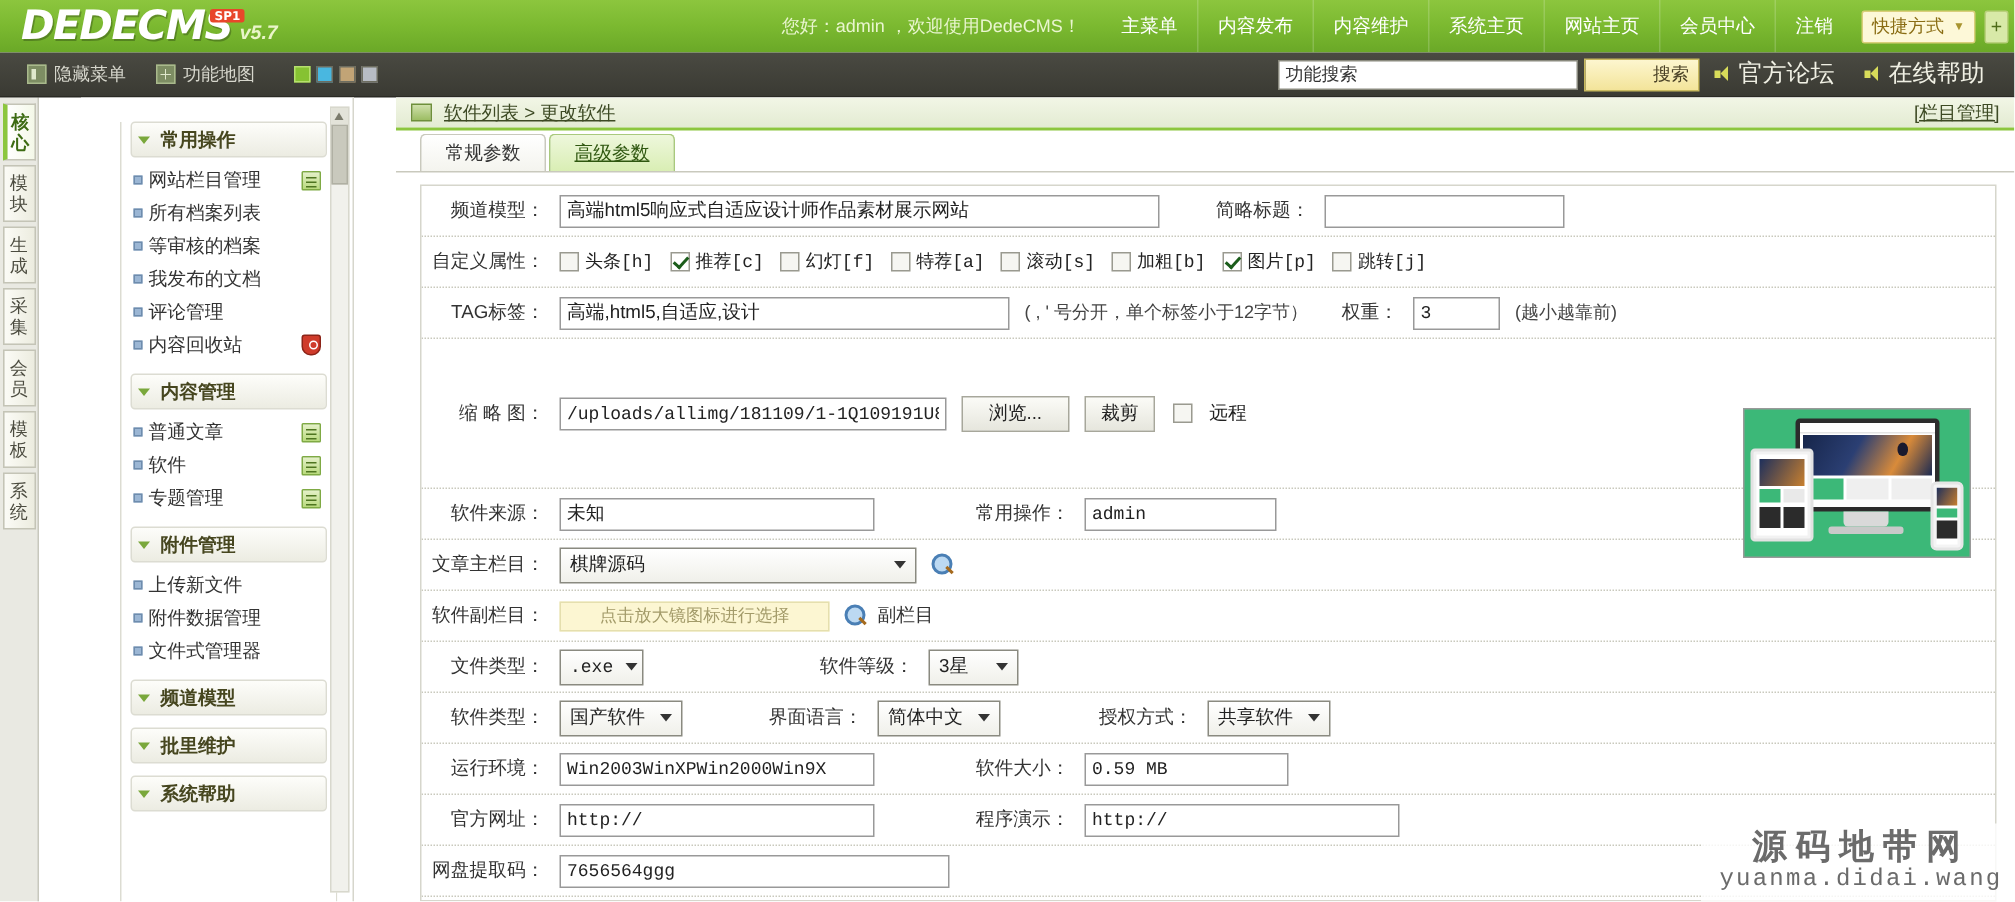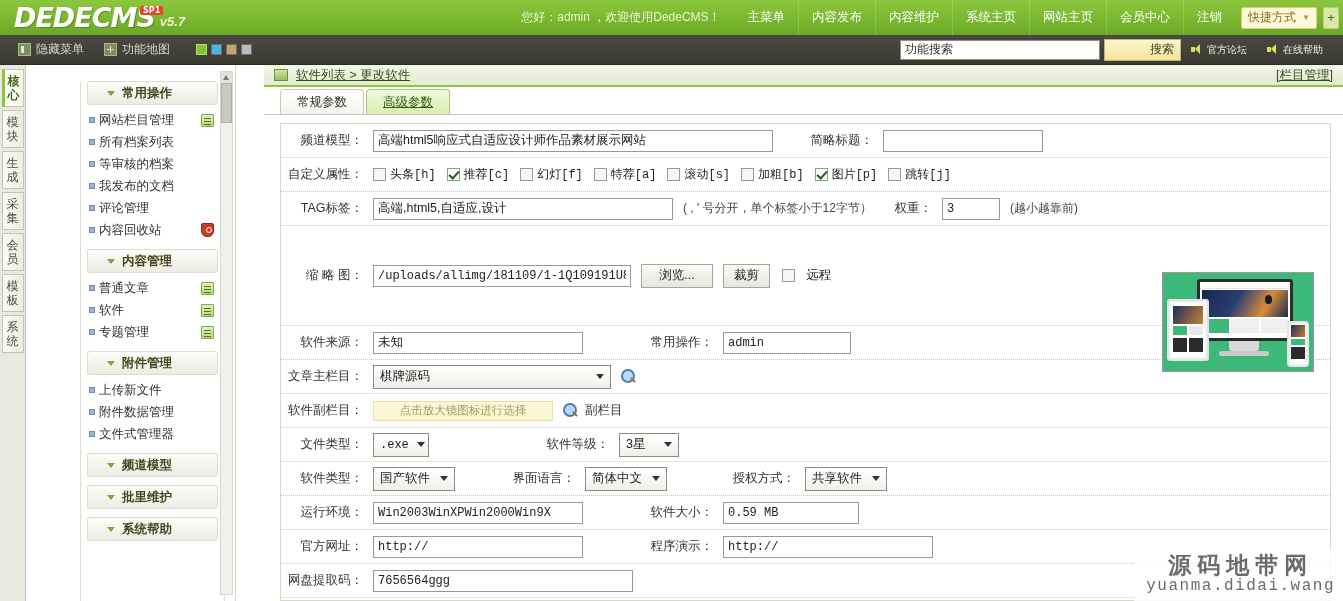--- a/index.html
+++ b/index.html
@@ -117,21 +117,21 @@
   .search-btn {
     height: 22px; min-width: 42px;
     background: linear-gradient(to bottom,#fdf6cf,#f3e49a);
     border: 1px solid #c8b95e; color: #4a4126;
     font-size: 12px; margin-left: 4px; cursor: pointer;
     font-family: "Liberation Sans", sans-serif;
     padding-left: 45px;
   }
   .sb-link {
     display: flex; align-items: center; gap: 5px;
-    color: #f0f0e4; font-size: 10px; padding: 0 10px;
+    color: #f0f0e4; font-size: 16px; padding: 0 10px;
     text-decoration: none; white-space: nowrap;
   }
   .spk {
     width: 11px; height: 11px; position: relative; display: inline-block;
   }
   .spk::before {
     content: ""; position: absolute; left: 0; top: 3px;
     width: 4px; height: 5px; background: #d8dc5a;
   }
   .spk::after {
@@ -179,21 +179,21 @@
     border: 1px solid #dcdcd2;
     border-top: none;
     background: #fff;
     padding-bottom: 6px;
     height: 532px;
     border-radius: 0 0 4px 4px;
   }
   .grp-head {
     display: flex; align-items: center; gap: 7px;
     margin: 8px 6px 4px 6px;
-    height: 24px; padding-left: 19px;
+    height: 24px; padding-left: 4px;
     background: linear-gradient(to bottom,#fdfdfa,#ecece2);
     border: 1px solid #dcdcd2;
     border-radius: 3px;
     color: #46461f; font-weight: bold; font-size: 12.5px;
     cursor: pointer;
   }
   .caret {
     width: 0; height: 0;
     border-left: 4px solid transparent; border-right: 4px solid transparent;
     border-top: 5px solid #7aa83c;

